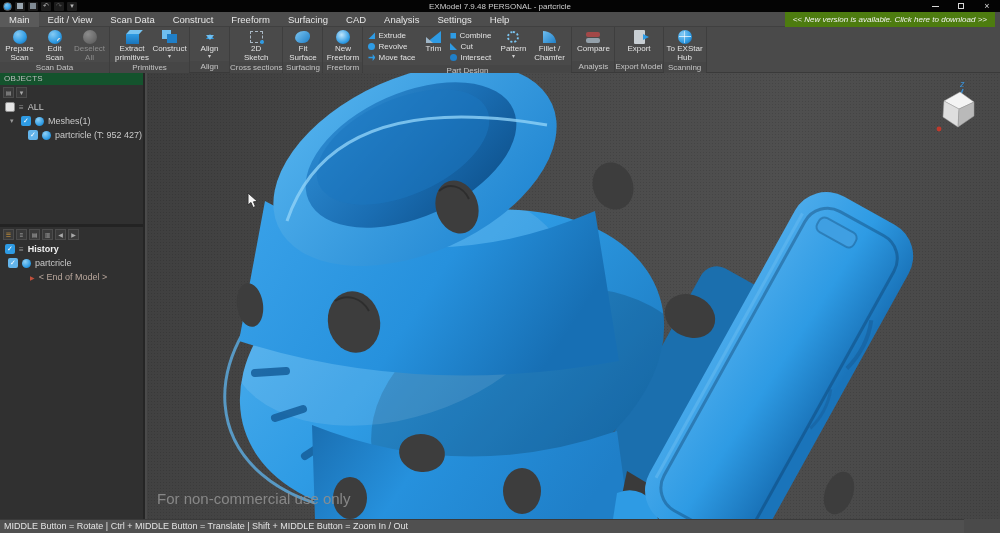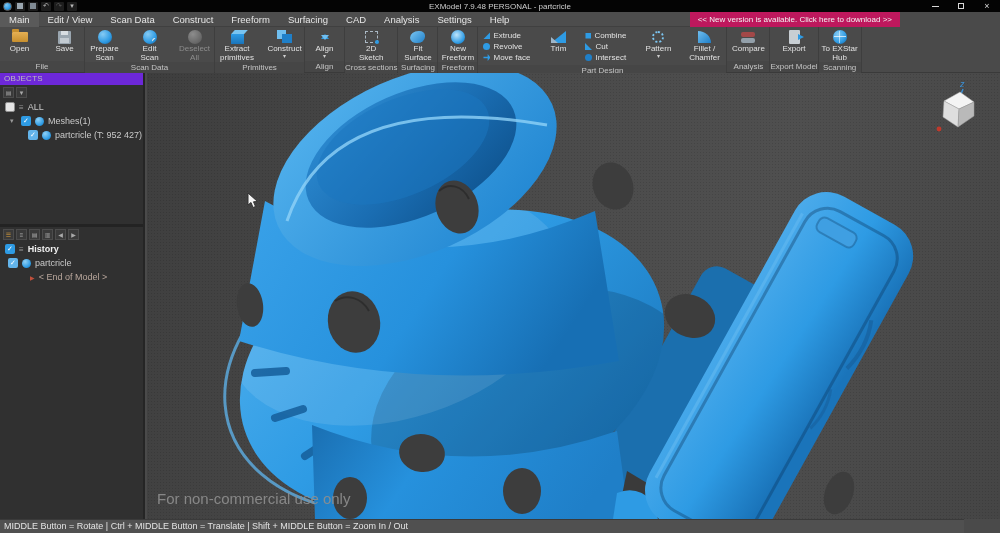--- a/index.html
+++ b/index.html
@@ -18,32 +18,32 @@
           font-size:7px; color:#b8b8b8; background:#1d1d1d; border-radius:1px; }
   .qbtn.dim { color:#5c5c5c; }
   .title-text { position:absolute; left:0; right:0; text-align:center; pointer-events:none; color:#cfcfcf; }
   .wctrls { margin-left:auto; display:flex; align-items:center; height:12px; }
   .wbtn { width:26px; height:12px; display:flex; align-items:center; justify-content:center; color:#d8d8d8; }
   .wbtn .min { width:7px; height:1px; background:#d8d8d8; }
   .wbtn .max { width:6px; height:6px; border:1px solid #d8d8d8; }
   .wbtn.close { font-size:9px; }
 
   
-  .menubar { position:absolute; left:0; top:12px; width:900px; height:15px; background:#4d4d4d;
+  .menubar { position:absolute; left:0; top:12px; width:995px; height:15px; background:#4d4d4d;
              display:flex; align-items:center; border-bottom:1px solid #404040; }
   .menu-item { padding:0 9px; font-size:9.5px; color:#e6e6e6; height:15px; line-height:15px; }
   .menu-item.active { background:#5a5a5a; }
-  .notif { position:absolute; right:0; top:0; height:15px; line-height:15px; background:#be185d;
-           color:#f2f2f2; font-size:8px; padding:0 8px; }
+  .notif { position:absolute; right:0; top:0; height:15px; line-height:15px; background:#4d7c0f;
+           color:#f2f2f2; font-size:8px; padding:0 8px;font-style:italic; }
 
   
   .ribbon { position:absolute; left:0; top:27px; width:1000px; height:46px; background:#4a4a4a;
             display:flex; align-items:stretch; border-bottom:1px solid #3a3a3a; }
   .rgroup { display:flex; flex-direction:column; border-right:1px solid #3e3e3e; padding:1px 3px 0 3px; }
-  .rbtns { flex:1; display:flex; align-items:stretch; gap:12px; }
+  .rbtns { flex:1; display:flex; align-items:stretch; gap:2px; }
   .rbtn { width:33px; display:flex; flex-direction:column; align-items:center; justify-content:flex-start;
           padding-top:1px; border-radius:2px; }
   .ric { height:16px; display:flex; align-items:center; justify-content:center; }
   .rlbl { font-size:8px; line-height:8.5px; color:#e2e2e2; text-align:center; white-space:pre-line; }
   .rbtn.disabled .rlbl { color:#8d8d8d; }
   .rbtn.disabled .ric { filter:grayscale(1); opacity:.5; }
   .rgl { height:11px; line-height:11px; text-align:center; font-size:8px; color:#c4c4c4; background:#464646; margin:0 -3px; }
   .ddarrow { font-size:6px; color:#cfcfcf; line-height:4px; }
 
   .scol { display:flex; flex-direction:column; justify-content:space-between; padding:2px 0; }
@@ -95,21 +95,21 @@
                      border-left:6px solid #2E9BE4; border-top:3px solid transparent; border-bottom:3px solid transparent; }
   .i-hub { width:14px; height:14px; border-radius:50%;
            background:radial-gradient(circle at 35% 30%, #86cbf4, #2E9BE4 60%, #135f9c); position:relative; }
   .i-hub::after { content:""; position:absolute; left:1px; top:6px; width:12px; height:1px; background:rgba(255,255,255,.7); }
   .i-hub::before { content:""; position:absolute; left:6px; top:1px; width:1px; height:12px; background:rgba(255,255,255,.55); }
 
   
   .leftcol { position:absolute; left:0; top:73px; width:145px; bottom:14px; background:#303030;
              border-right:2px solid #252525; display:flex; flex-direction:column; }
   .panel-header { height:12px; line-height:12px; font-size:8px; color:#bdbdbd; padding-left:4px;
-                  background:#6d28d9; letter-spacing:.3px; }
+                  background:#14532d; letter-spacing:.3px; }
   .ptoolbar { display:flex; gap:2px; padding:2px 3px; }
   .pt-btn { width:11px; height:11px; background:#3a3a3a; border:1px solid #4c4c4c; color:#a9a9a9;
             font-size:6px; display:flex; align-items:center; justify-content:center; }
   .pt-btn.orange { color:#e2a33c; }
   .tree { font-size:9px; color:#c9c9c9; }
   .trow { display:flex; align-items:center; gap:4px; height:14px; padding-left:5px; }
   .cb { width:10px; height:10px; border-radius:2px; display:inline-flex; align-items:center; justify-content:center;
         font-size:7px; color:#fff; flex:0 0 auto; }
   .cb.on { background:#2E9BE4; }
   .cb.on2 { background:#63b4ea; }
@@ -177,37 +177,20 @@
     <div class="menu-item">Surfacing</div>
     <div class="menu-item">CAD</div>
     <div class="menu-item">Analysis</div>
     <div class="menu-item">Settings</div>
     <div class="menu-item">Help</div>
     <div class="notif">&lt;&lt; New version is available. Click here to download &gt;&gt;</div>
   </div>
 
   <div class="ribbon">
 
-    <div class="rgroup">
-      <div class="rbtns">
-        <div class="rbtn">
-          <div class="ric">
-              <div class="i-folder"></div>
-            </div>
-          <div class="rlbl">Open</div>
-        </div>
-        <div class="rbtn">
-          <div class="ric">
-              <div class="i-floppy"></div>
-            </div>
-          <div class="rlbl">Save</div>
-        </div>
-      </div>
-      <div class="rgl">File</div>
-    </div>
 
     <div class="rgroup">
       <div class="rbtns">
         <div class="rbtn">
           <div class="ric">
               <div class="i-sphere"></div>
             </div>
           <div class="rlbl">Prepare Scan</div>
         </div>
         <div class="rbtn">

